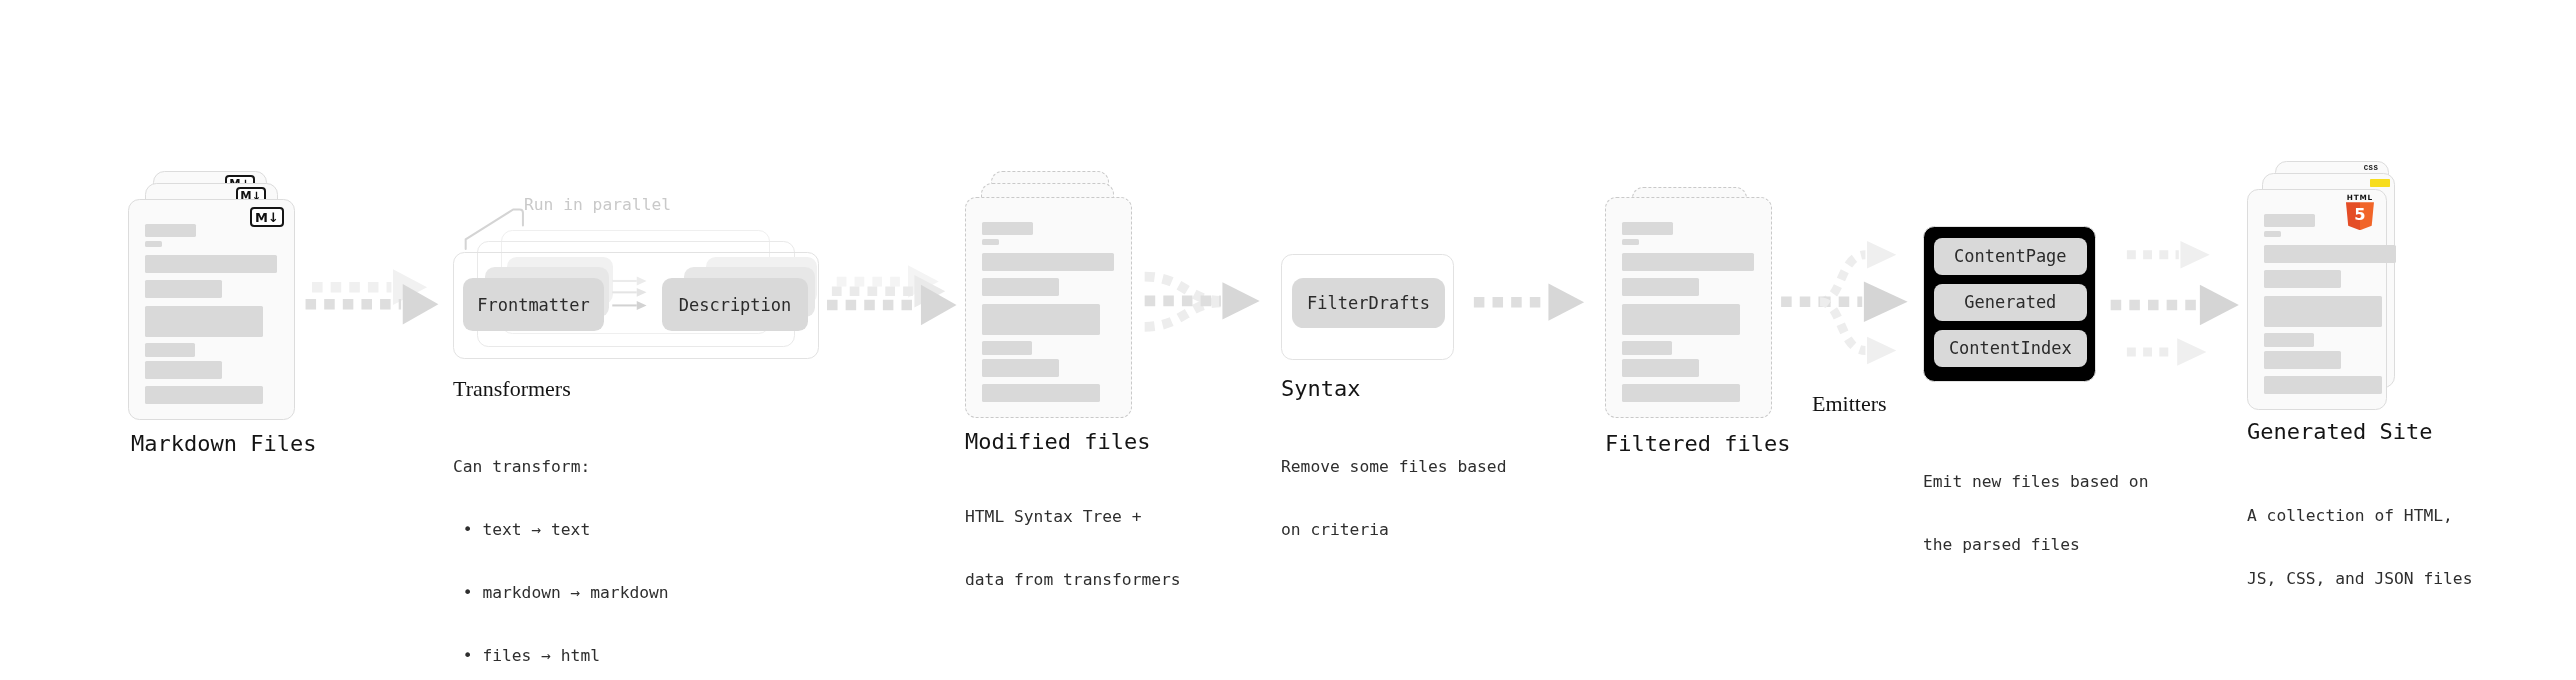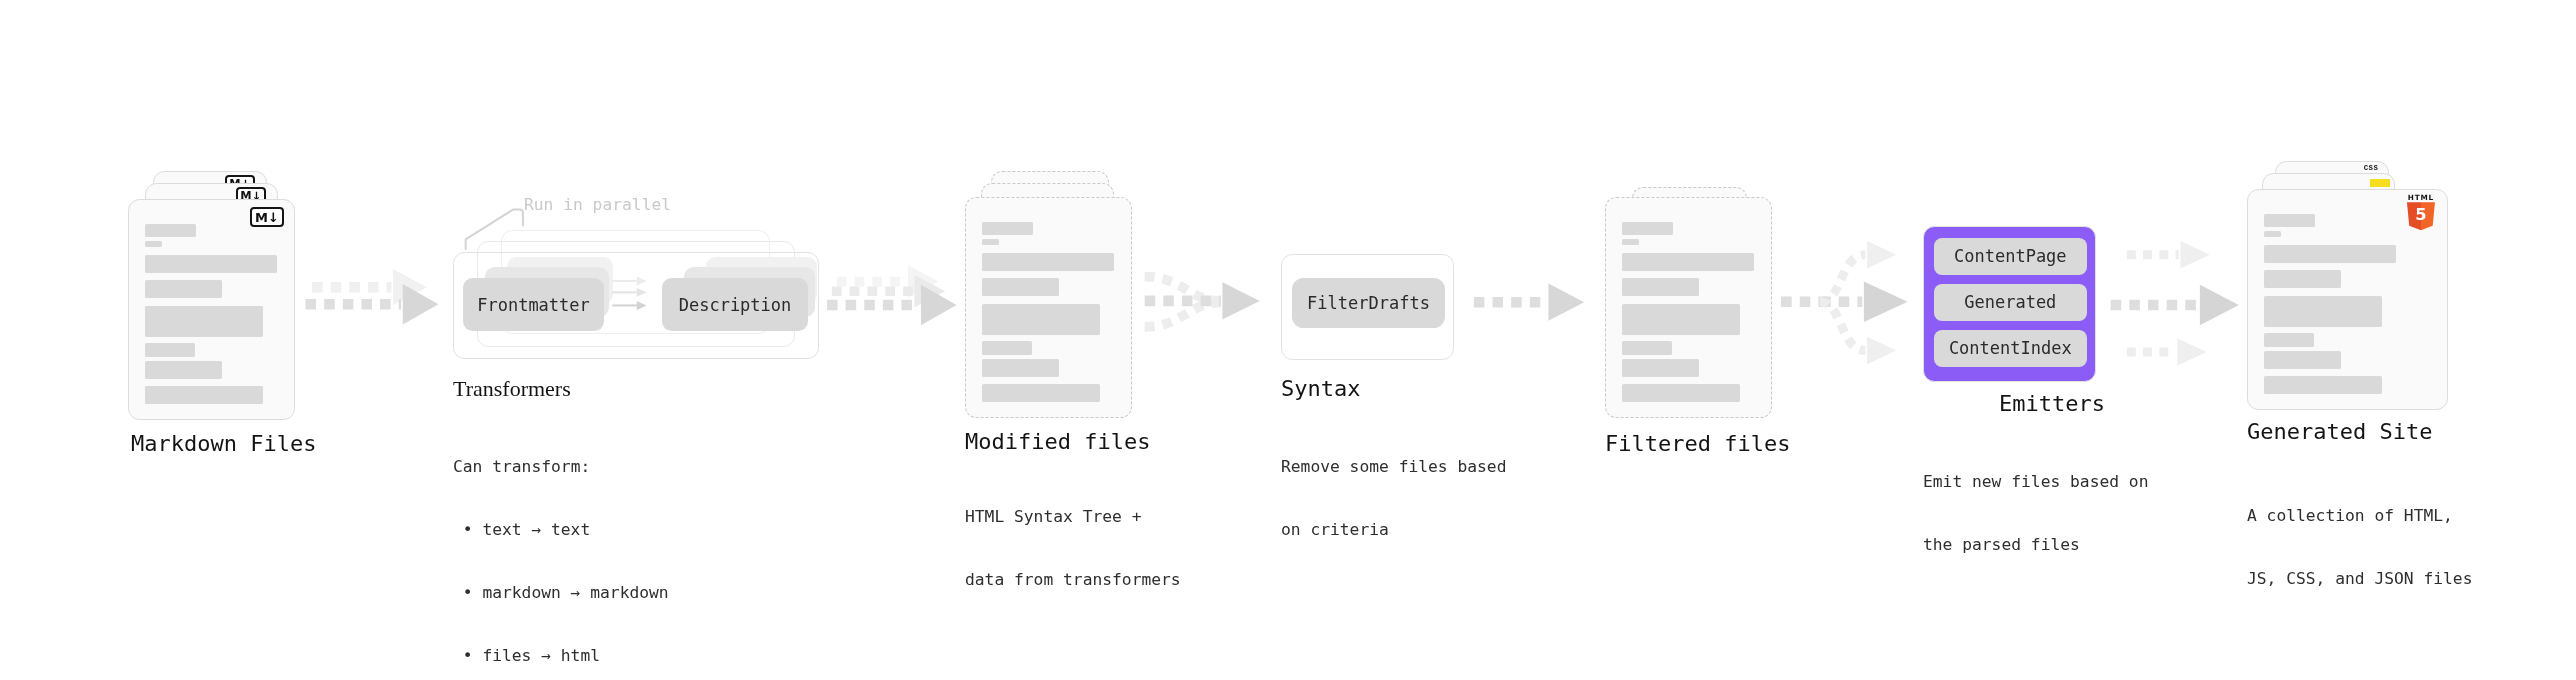--- a/index.html
+++ b/index.html
@@ -41,21 +41,21 @@
   .frame{position:absolute;border:1.6px solid #e2e2e2;border-radius:11.4px;box-sizing:border-box;background:transparent;}
   .frame.f2{border-color:#e9e9e9;}
   .frame.f3{border-color:#efefef;}
   .frame.solidbg{background:#ffffff;}
 
   .stage-title{position:absolute;color:#141414;font-size:22px;line-height:24.4px;white-space:pre;}
   .stage-desc{position:absolute;color:#2e2e2e;font-size:16.3px;line-height:21px;white-space:pre;}
   .stage-desc .indent{padding-left:9.8px;}
   .annotation{position:absolute;color:#c9c9c9;font-size:16.3px;white-space:pre;}
 
-  .emit-box{position:absolute;border:1.6px solid #e2e2e2;border-radius:11.4px;box-sizing:border-box;background:#8b5cf6;
+  .emit-box{position:absolute;border:1.6px solid #e2e2e2;border-radius:11.4px;box-sizing:border-box;background:#000000;
             display:flex;flex-direction:column;gap:9px;padding:10.6px 9.8px;}
   .emit-box .epill{position:relative;height:37px;flex:0 0 37px;width:153px;background:#d9d9d9;border-radius:8.1px;
             display:flex;align-items:center;justify-content:center;color:#2b2b2b;font-size:17px;}
 </style>
 </head>
 <body>
 
 <div class="canvas">
 
   <section>
@@ -203,21 +203,21 @@
     <path d="M 54,86 C 82,86 78,146 110,146" fill="none" stroke="#ededed" stroke-width="11" stroke-dasharray="11 9"></path>
     <path d="M112,129 L148,146 L112,163 Z" fill="#efefef"></path>
   </svg>
 
   <section>
     <div class="emit-box" style="left:1923px;top:226px;width:173px;height:156px;">
       <div class="epill">ContentPage</div>
       <div class="epill">Generated</div>
       <div class="epill">ContentIndex</div>
     </div>
-    <div class="stage-title" style="left:1999px;top:392px;">Emitters</div>
+    <div class="stage-title" style="left:1812px;top:392px;font-family:Liberation Serif, serif;">Emitters</div>
     <div class="stage-desc" style="left:1923px;top:429px;">
       <div>Emit new files based on</div>
       <div>the parsed files</div>
     </div>
   </section>
 
   <svg class="abs" style="left:2109px;top:232px;" width="138" height="146" viewBox="0 0 170 180">
     <line x1="22" y1="28" x2="86" y2="28" stroke="#ededed" stroke-width="11" stroke-dasharray="11 9"></line>
     <path d="M88,11 L124,28 L88,45 Z" fill="#efefef"></path>
     <line x1="2" y1="90" x2="110" y2="90" stroke="#dedede" stroke-width="13" stroke-dasharray="13 10"></line>
@@ -229,21 +229,21 @@
   <section>
     <div class="doc" style="left:2275px;top:161px;width:114px;height:210px;">
       <div class="css-badge" style="right:6.5px;top:3.3px;width:21px;font-family:Liberation Mono, monospace;">
         <div class="txt">CSS</div>
         <div class="bar"></div>
       </div>
     </div>
     <div class="doc" style="left:2262px;top:173px;width:133px;height:215px;">
       <div class="js-badge" style="right:4.1px;top:4.9px;width:19.5px;height:8.1px;"></div>
     </div>
-    <div class="doc" style="left:2247px;top:189px;width:201px;height:221px;">
+    <div class="doc" style="left:2247px;top:189px;width:140px;height:221px;">
       <div class="html5-badge" style="right:9.8px;top:4.1px;">
         <div class="txt">HTML</div>
         <div class="shield">
           <div class="five">5</div>
         </div>
       </div>
       <div class="doc-bars">
           <div class="doc-bar" style="width: 51px; height: 13px; margin-bottom: 3.3px;"></div>
           <div class="doc-bar" style="width: 17px; height: 6.5px; margin-bottom: 8.1px;"></div>
           <div class="doc-bar" style="width: 132px; height: 18px; margin-bottom: 6.5px;"></div>

